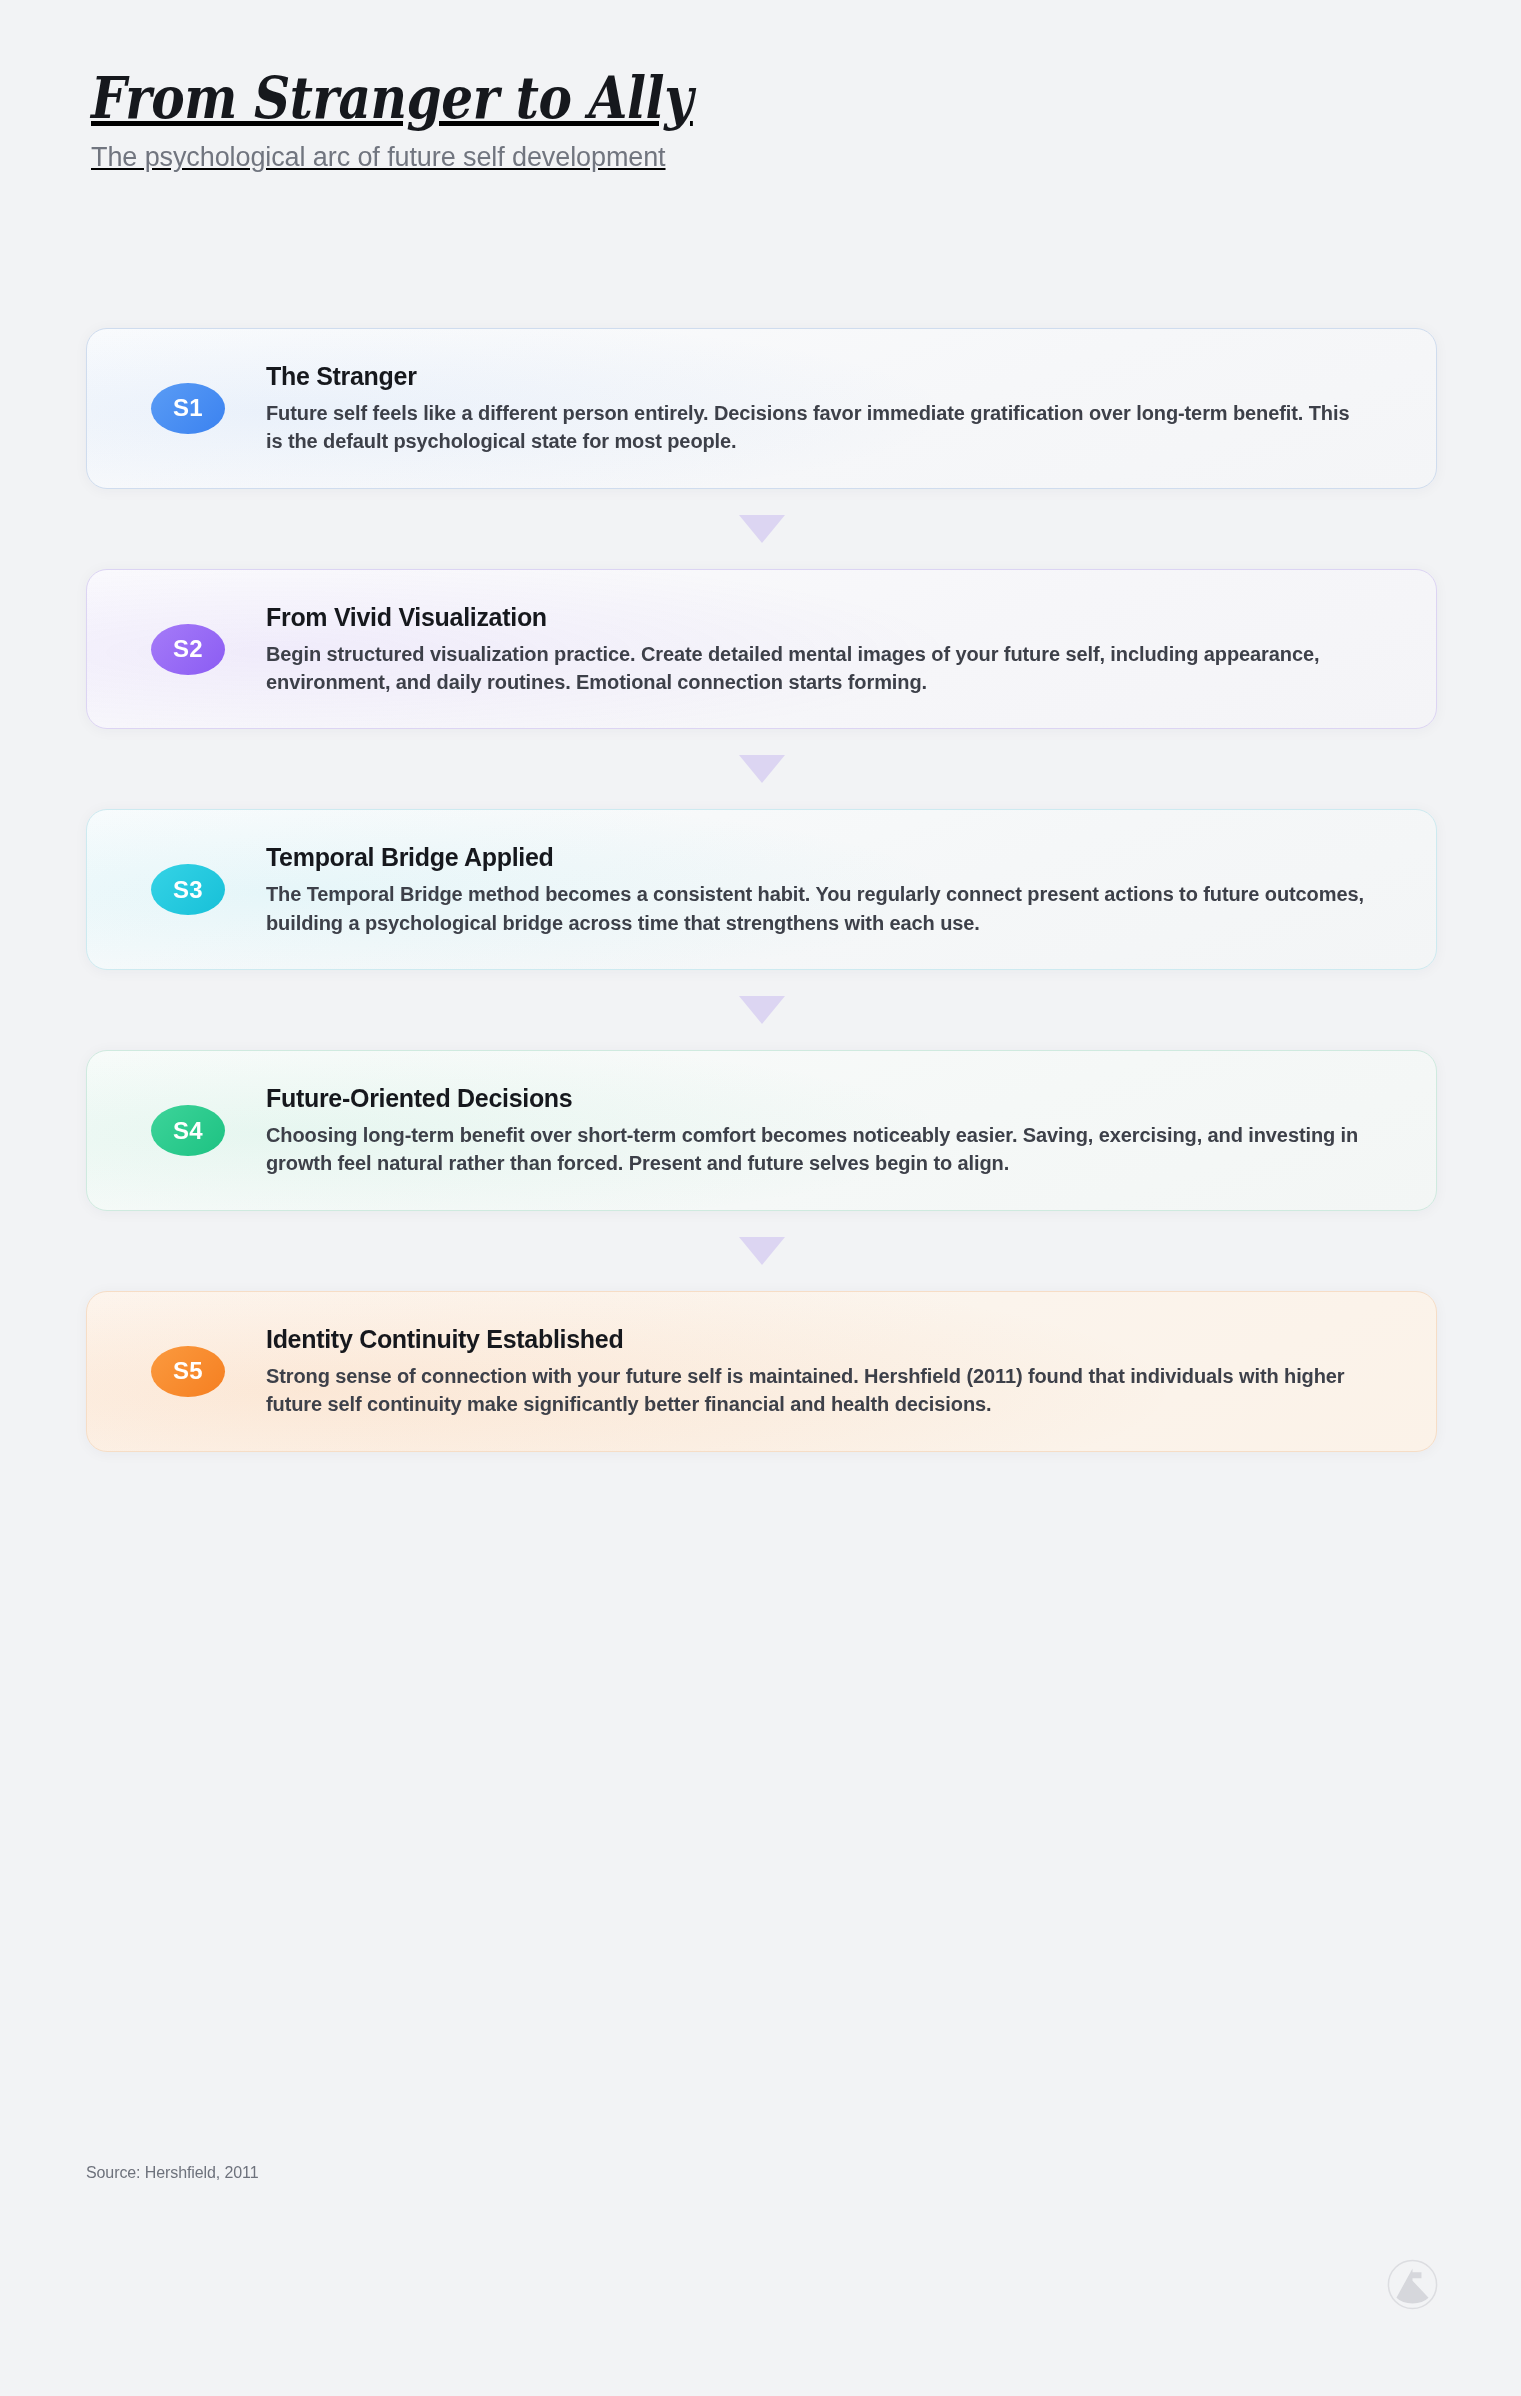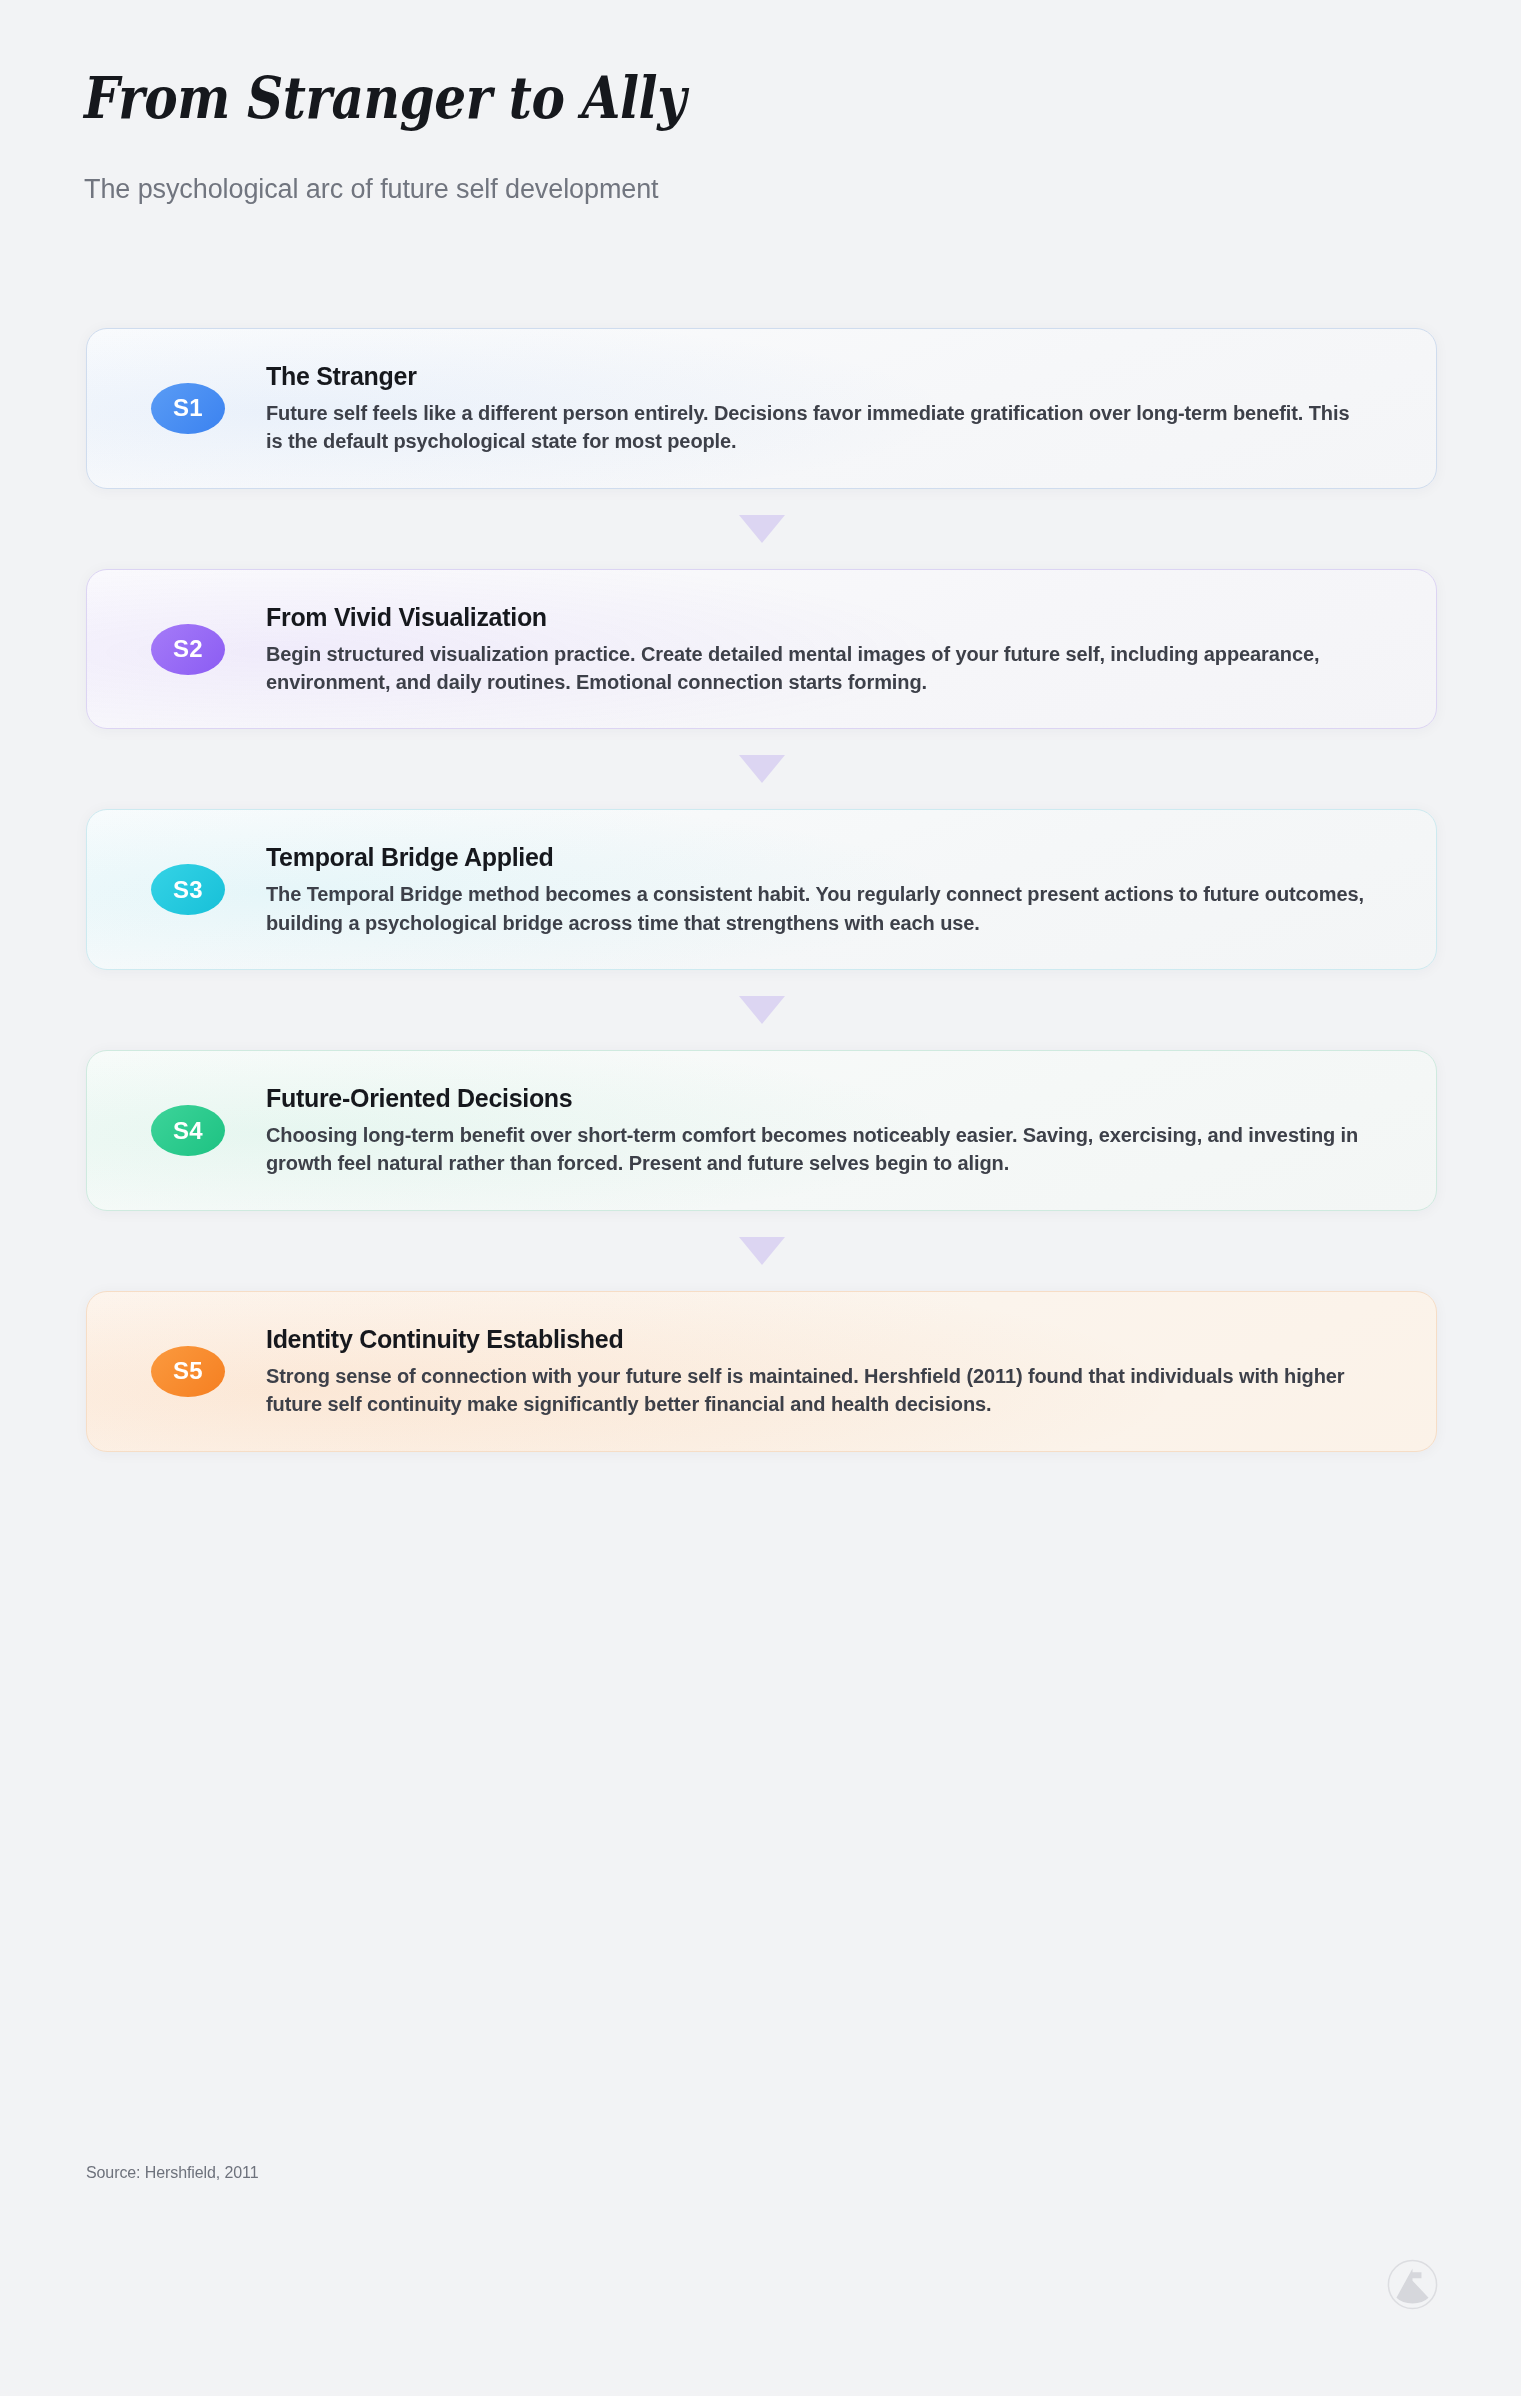--- a/index.html
+++ b/index.html
@@ -16,40 +16,41 @@
     position: relative;
     width: 1522px;
     height: 2397px;
     background: #f2f3f5;
     overflow: hidden;
   }
 
   
   .header {
     position: absolute;
-    left: 84px;
+    left: 91px;
     top: 68px;
     width: 1351px;
+    text-decoration: underline;
   }
 
   .page-title {
     font-family: "DejaVu Serif", "Liberation Serif", serif;
     font-style: italic;
     font-weight: 700;
     font-size: 57px;
     line-height: 1.06;
     letter-spacing: -0.5px;
     color: #16181d;
     transform: scaleX(0.88);
     transform-origin: left center;
     white-space: nowrap;
   }
 
   .page-subtitle {
-    margin-top: 44px;
+    margin-top: 12px;
     font-size: 27px;
     font-weight: 400;
     line-height: 1.3;
     color: #71757f;
     letter-spacing: -0.1px;
   }
 
   
   .stages {
     position: absolute;

